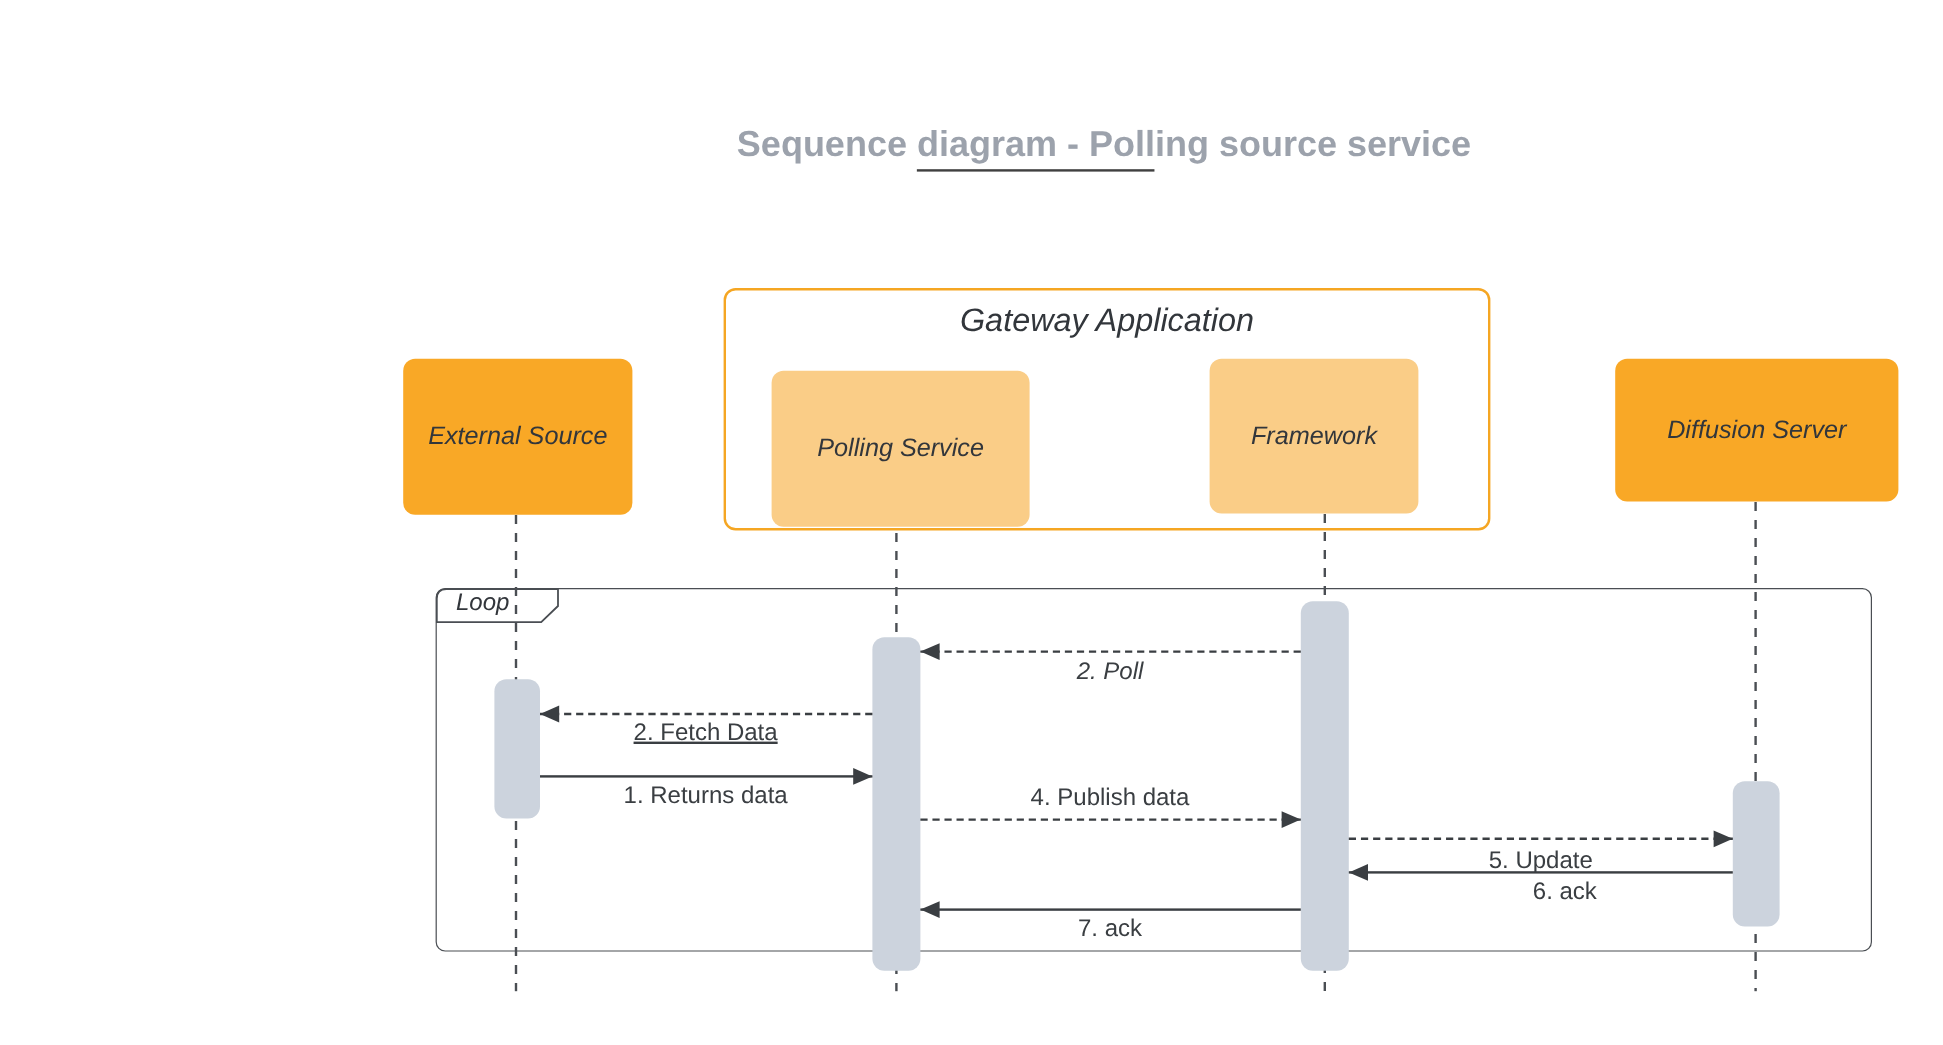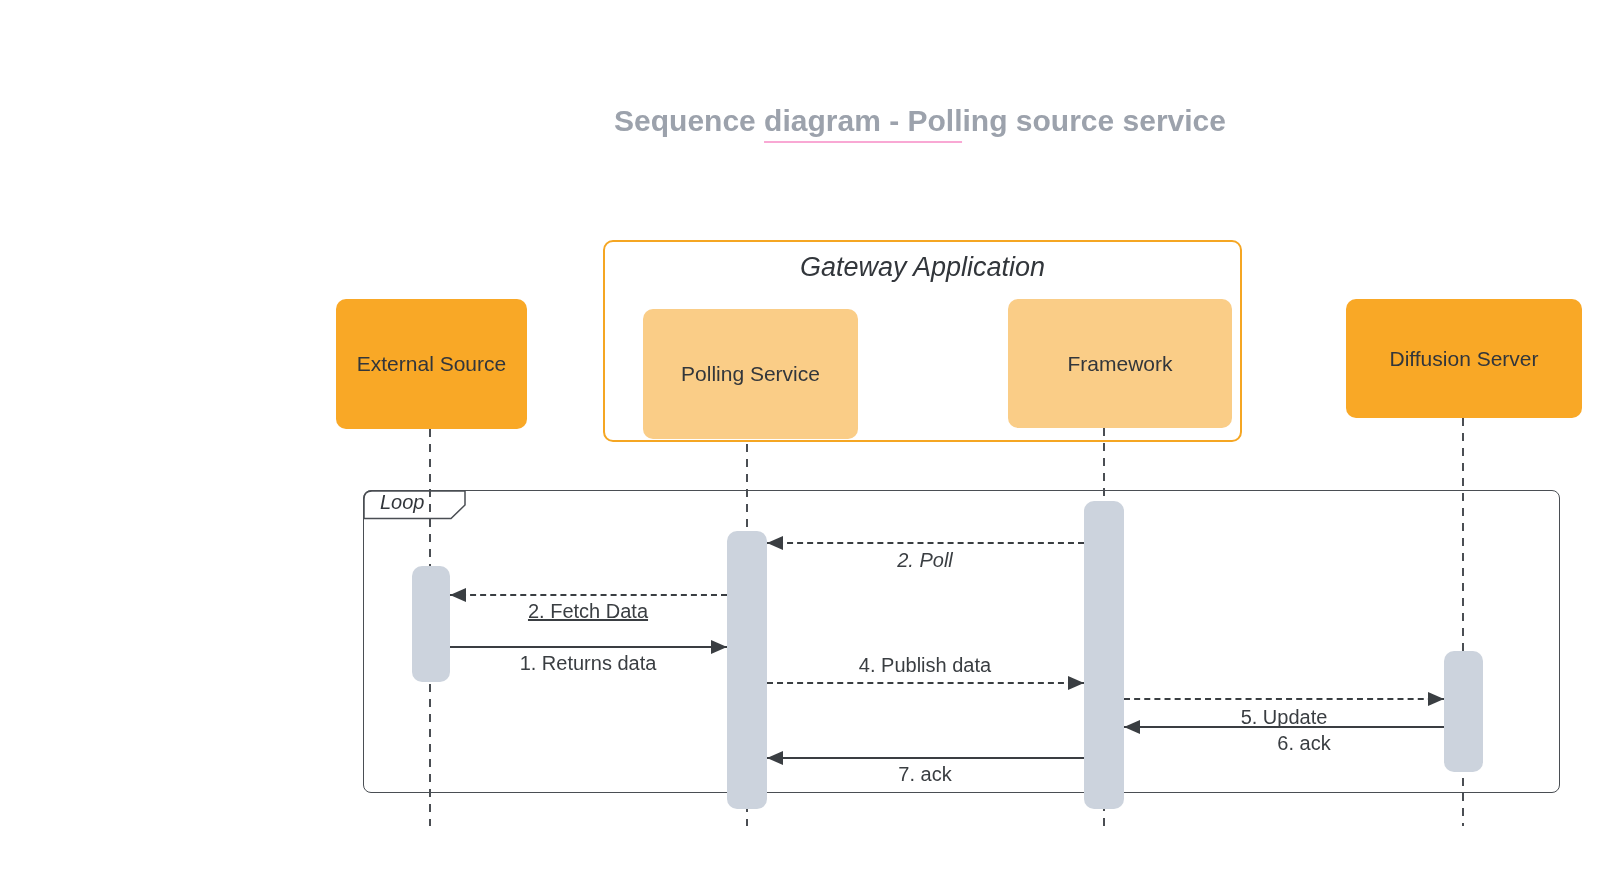--- a/index.html
+++ b/index.html
@@ -3,36 +3,36 @@
 <meta charset="utf-8">
 <style>
   html,body{margin:0;padding:0;background:#ffffff;}
   body{width:1619px;height:871px;position:relative;overflow:hidden;
        font-family:"Liberation Sans","DejaVu Sans",sans-serif;color:#3a3e42;}
   .canvas{position:absolute;inset:0;}
 
   
   .title{position:absolute;left:920px;top:104px;transform:translateX(-50%);
          white-space:nowrap;font-size:30px;font-weight:bold;color:#9ca2ac;}
-  .title .u{border-bottom:2px solid #f9a8d4;padding-bottom:4px;}
+  .title .u{border-bottom:2px solid #404040;padding-bottom:4px;}
 
   
   .gateway{position:absolute;left:603px;top:240px;width:635px;height:198px;
            border:2px solid #f5a623;border-radius:10px;background:#ffffff;z-index:1;}
   .gateway-label{position:absolute;left:0;top:10px;width:100%;text-align:center;
                  font-style:italic;font-size:27px;color:#32363b;}
 
   
   .actor{position:absolute;border-radius:10px;display:flex;align-items:center;
-         justify-content:center;font-size:21px;color:#32363b;z-index:4;}
+         justify-content:center;font-style:italic;font-size:21px;color:#32363b;z-index:4;}
   .actor.dark{background:#f9a826;}
   .actor.light{background:#facd87;}
   .actor-external{left:336px;top:299px;width:191px;height:130px;}
   .actor-polling{left:643px;top:309px;width:215px;height:130px;}
-  .actor-framework{left:1008px;top:299px;width:224px;height:129px;}
+  .actor-framework{left:1008px;top:299px;width:174px;height:129px;}
   .actor-diffusion{left:1346px;top:299px;width:236px;height:119px;}
 
   
   .lifeline{position:absolute;width:2px;z-index:3;
     background:repeating-linear-gradient(to bottom,#4a4e53 0px,#4a4e53 8px,transparent 8px,transparent 15px);}
 
   
   .loop-frame{position:absolute;left:363px;top:490px;width:1195px;height:301px;
               border:1.5px solid #4a4e53;border-radius:8px;z-index:2;}
   .loop-tab{position:absolute;left:363px;top:490px;z-index:2;}

